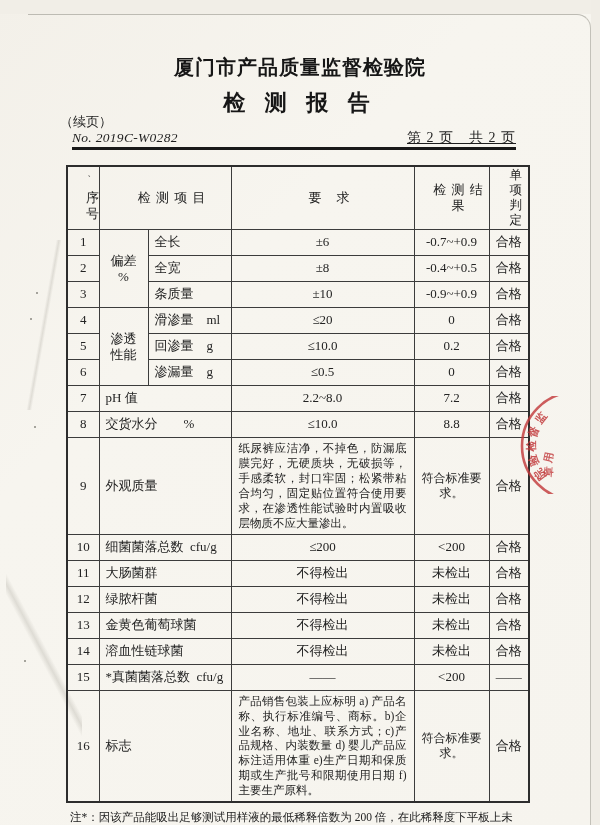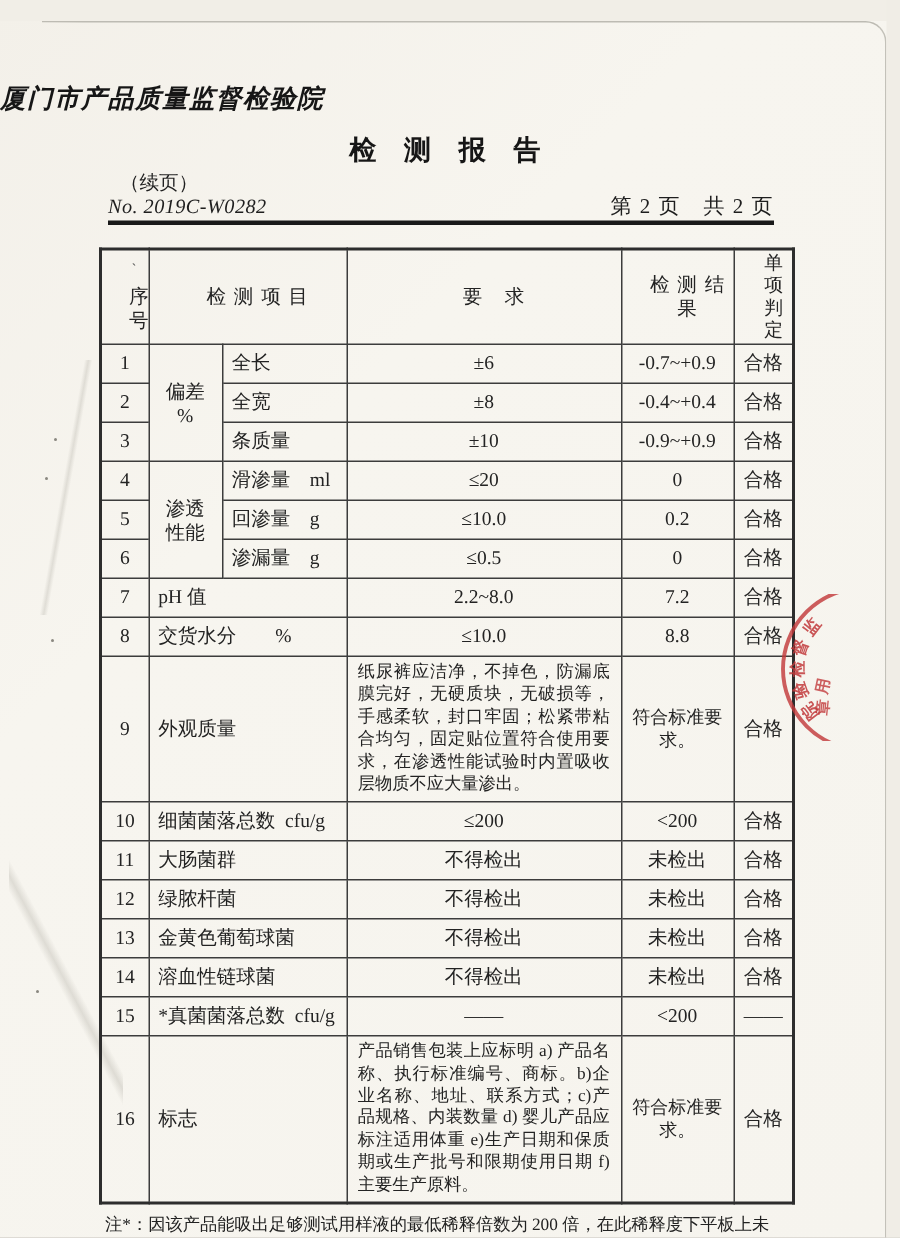--- a/index.html
+++ b/index.html
@@ -20,27 +20,27 @@
     border-top:1px solid #bdbbb3;border-right:1px solid #c3c1b9;
     border-top-right-radius:14px;pointer-events:none;
   }
   .crease{position:absolute;pointer-events:none;}
   .crease.c1{left:14px;top:240px;width:60px;height:170px;
     background:linear-gradient(100deg,transparent 47%,rgba(165,162,152,.28) 50%,transparent 53%);}
   .crease.c2{left:6px;top:540px;width:76px;height:230px;
     background:linear-gradient(62deg,transparent 47%,rgba(165,162,152,.30) 50%,transparent 53%);}
   .speck{position:absolute;width:2px;height:2px;background:#8a8880;border-radius:50%;}
 
-  .institute{position:absolute;top:54px;left:0;width:100%;
-    font-size:17px;font-weight:bold;letter-spacing:1px;color:#161616;font-style:italic;}
+  .institute{position:absolute;top:54px;left:0;width:100%;text-align:center;
+    font-size:20px;font-weight:bold;letter-spacing:1px;color:#161616;}
   .report-title{position:absolute;top:88px;left:0;width:100%;text-align:center;
-    font-size:18px;font-weight:bold;letter-spacing:7px;color:#161616;}
-  .continuation{position:absolute;top:113px;left:80px;font-size:13px;}
+    font-size:22px;font-weight:bold;letter-spacing:7px;color:#161616;}
+  .continuation{position:absolute;top:113px;left:60px;font-size:13px;}
   .report-no{position:absolute;top:130px;left:72px;font-size:13.5px;letter-spacing:.3px;font-style:italic;}
-  .page-indicator{position:absolute;top:129px;right:84px;font-size:14px;letter-spacing:1px;}
+  .page-indicator{position:absolute;top:129px;right:84px;font-size:14px;letter-spacing:1px;text-decoration:underline;}
   .header-rule{position:absolute;top:147px;left:72px;width:444px;height:3px;background:#191919;}
 
   .content-block{position:absolute;top:165px;left:66px;width:462px;}
 
   table.results{
     border-collapse:collapse;table-layout:fixed;width:462px;
     font-size:13px;color:#232323;border:2px solid #2d2d2d;
   }
   .results th,.results td{
     border:1px solid #3c3c3c;padding:1px 4px;text-align:center;
@@ -110,21 +110,21 @@
 %</td>
             <td class="item">全长</td>
             <td class="req">±6</td>
             <td class="result">-0.7~+0.9</td>
             <td class="verdict">合格</td>
           </tr>
           <tr class="std">
             <td class="no">2</td>
             <td class="item">全宽</td>
             <td class="req">±8</td>
-            <td class="result">-0.4~+0.4</td>
+            <td class="result">-0.4~+0.5</td>
             <td class="verdict">合格</td>
           </tr>
           <tr class="std">
             <td class="no">3</td>
             <td class="item">条质量</td>
             <td class="req">±10</td>
             <td class="result">-0.9~+0.9</td>
             <td class="verdict">合格</td>
           </tr>
           <tr class="std">

